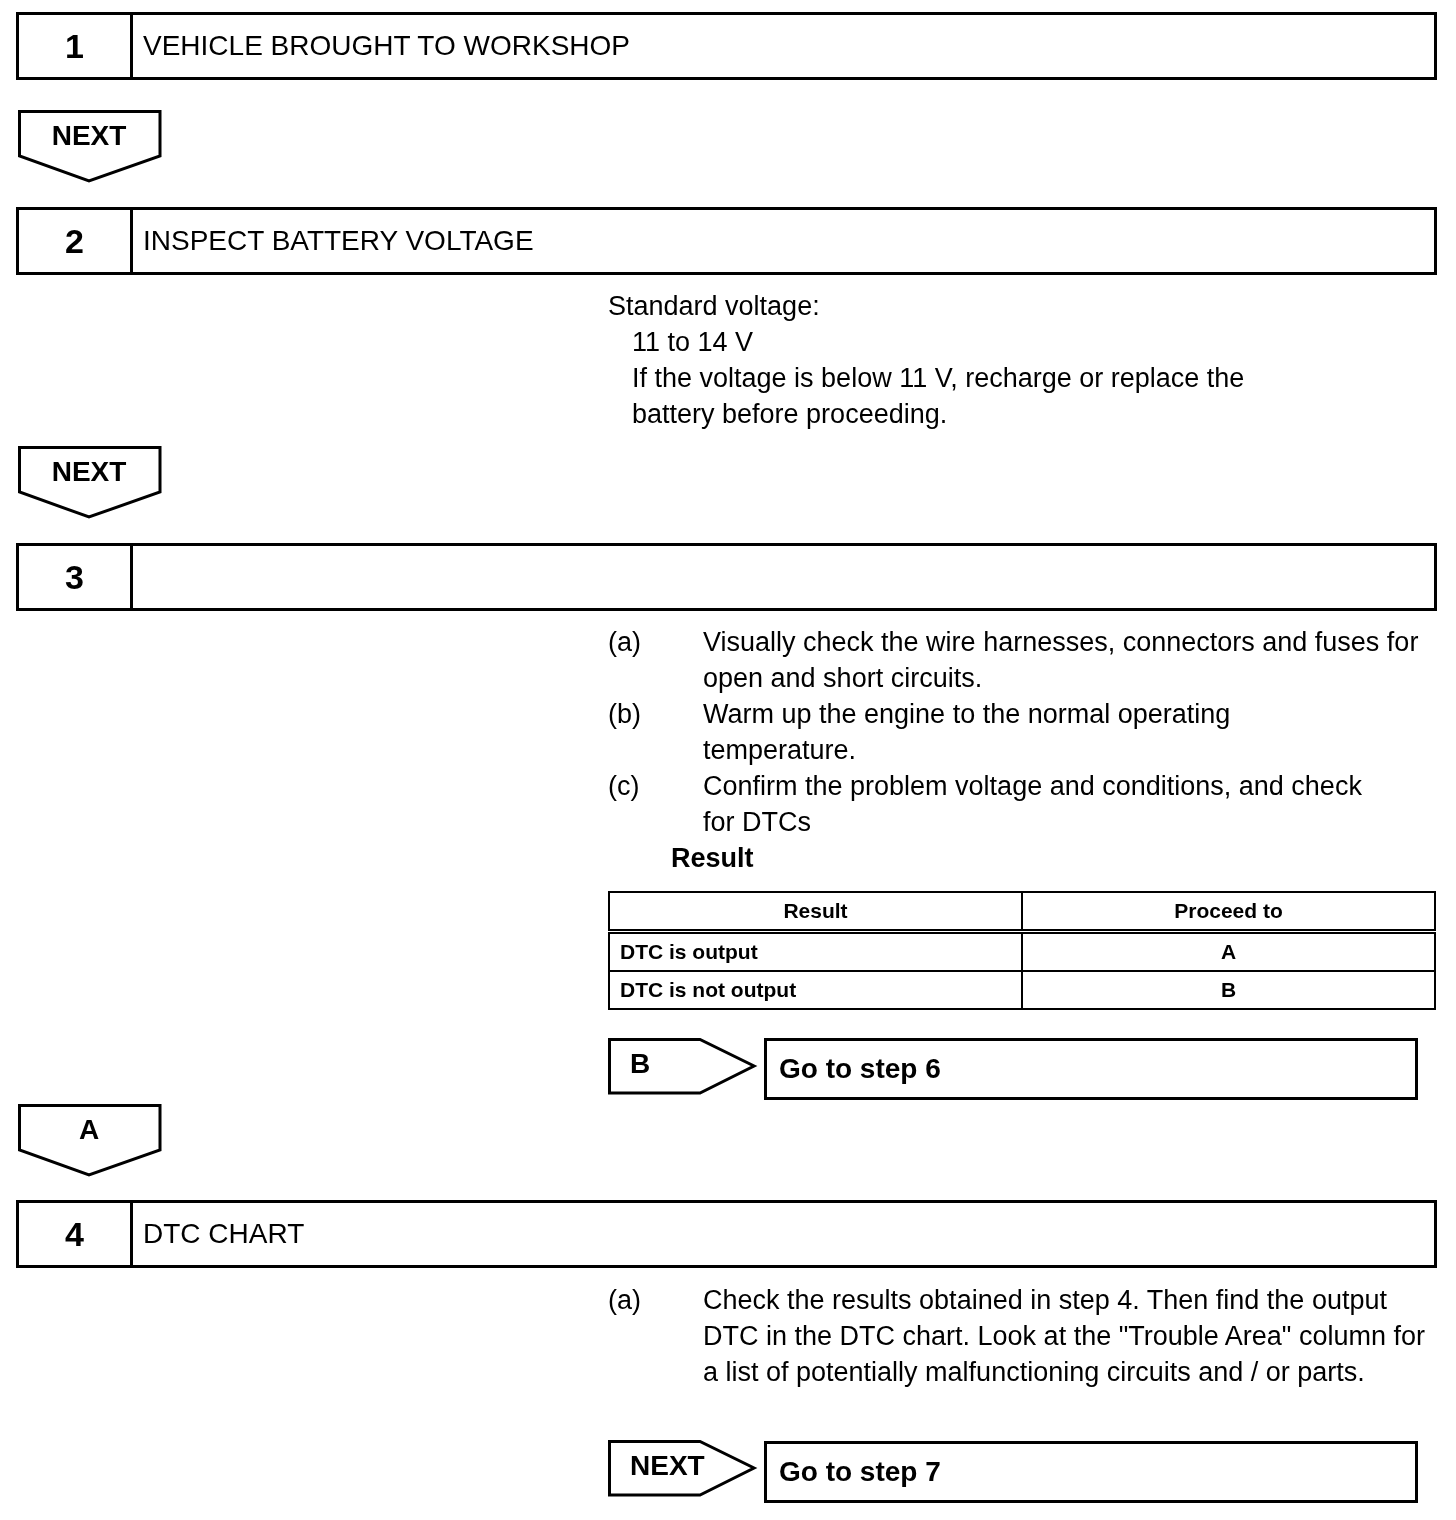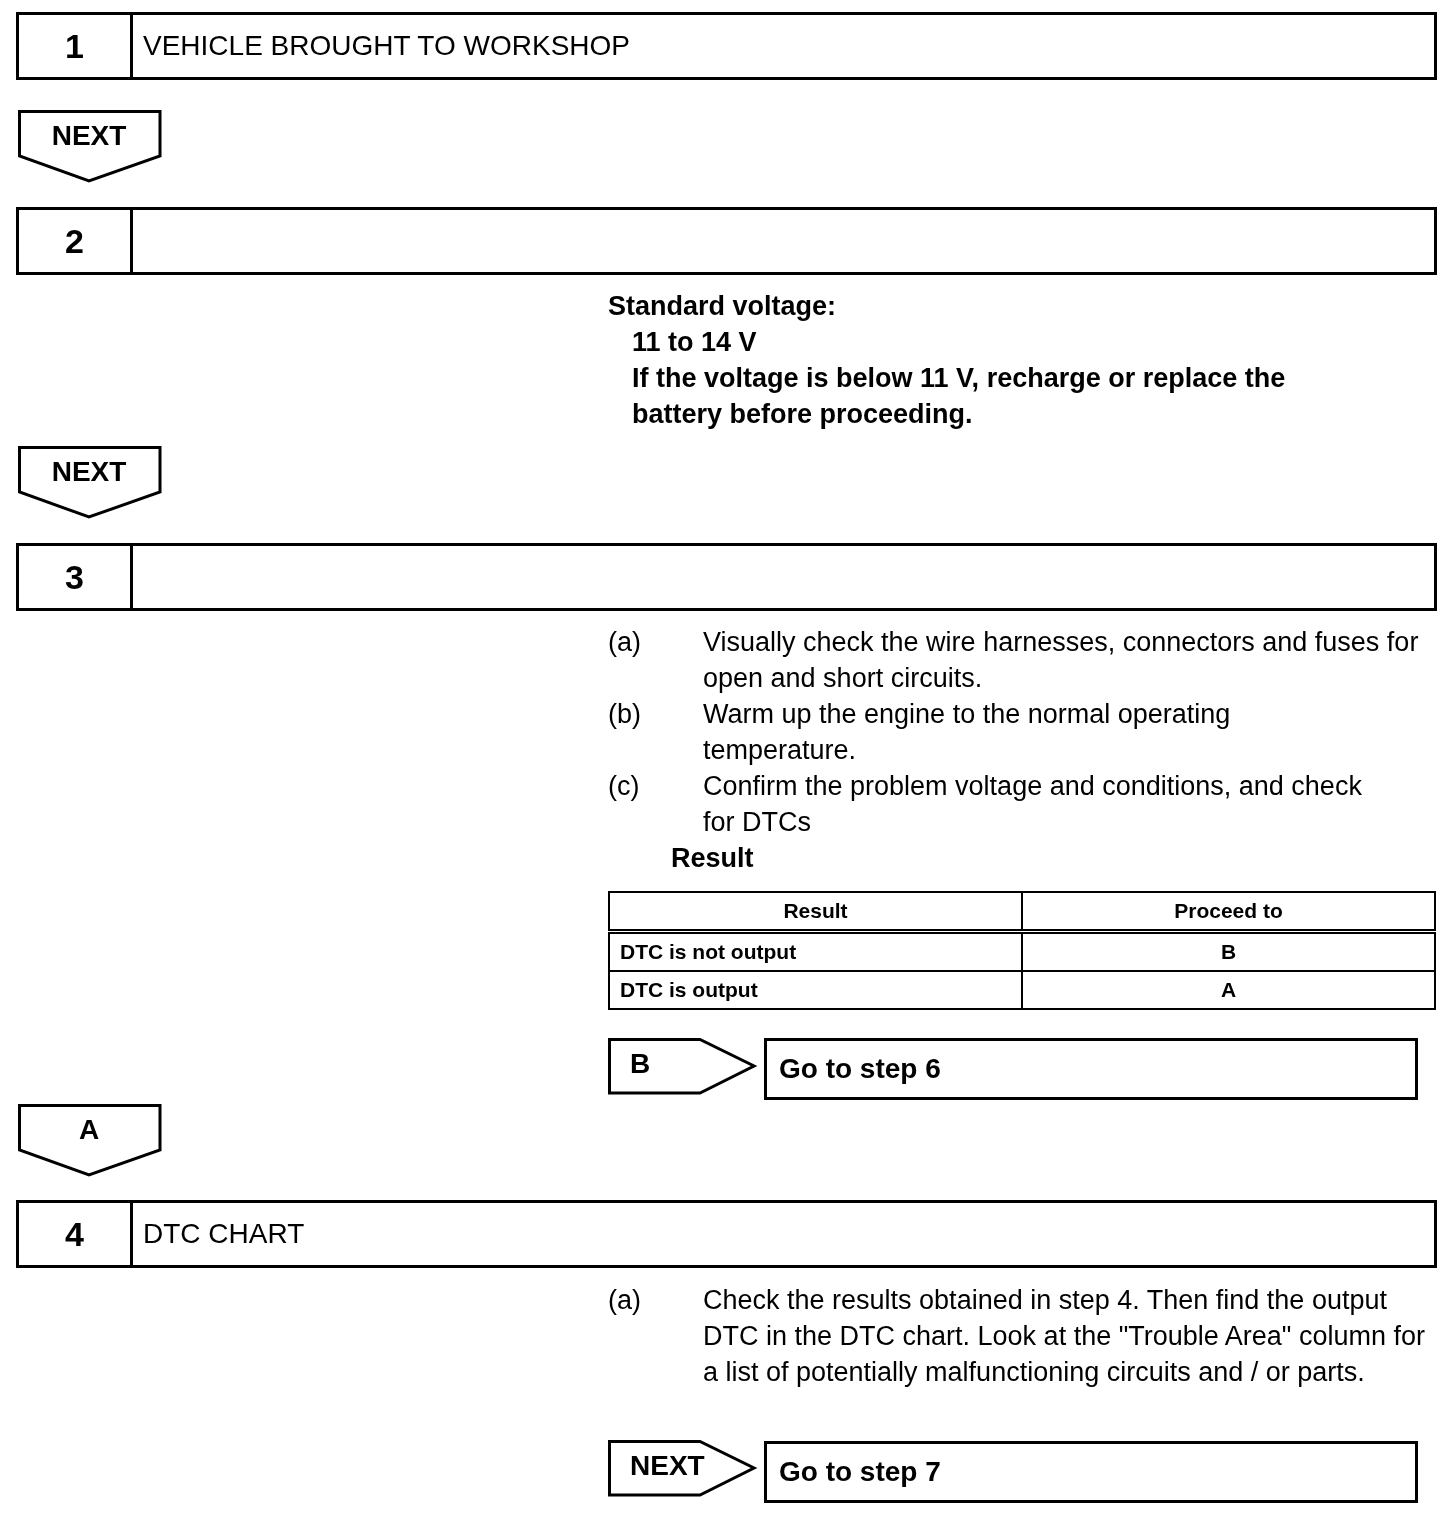--- a/index.html
+++ b/index.html
@@ -3,21 +3,21 @@
 <meta charset="utf-8">
 <style>
   html, body { margin: 0; padding: 0; background: #ffffff; }
   body { width: 1456px; height: 1520px; position: relative; font-family: "Liberation Sans", sans-serif; color: #000; overflow: hidden; }
   .step-box { position: absolute; left: 16px; width: 1421px; height: 68px; border: 3px solid #000; box-sizing: border-box; display: flex; }
   .step-num { width: 111px; border-right: 3px solid #000; display: flex; align-items: center; justify-content: center; font-weight: bold; font-size: 34px; }
   .step-title { display: flex; align-items: center; padding-left: 10px; font-weight: normal; font-size: 28px; letter-spacing: 0px; }
   .down-arrow { position: absolute; left: 18px; width: 144px; height: 74px; }
   .down-arrow svg { position: absolute; left: 0; top: 0; }
   .down-arrow span { position: absolute; left: 0; width: 142px; top: 10px; text-align: center; font-size: 28px; font-weight: bold; }
-  .spec { position: absolute; left: 608px; font-weight: bold; font-size: 27px; line-height: 36px; }
+  .spec { position: absolute; left: 608px; font-weight: normal; font-size: 27px; line-height: 36px; }
   .spec .indent { padding-left: 24px; }
   .list { position: absolute; left: 608px; width: 830px; font-size: 27px; line-height: 36px; }
   .list .item { display: flex; }
   .list .lbl { width: 63px; flex: none; }
   .list .txt { flex: 1; margin-left: 32px; }
   .result-label { font-weight: bold; padding-left: 63px; }
   table.res { position: absolute; left: 608px; top: 891px; width: 828px; border-collapse: collapse; font-size: 21px; font-weight: bold; }
   table.res td, table.res th { border: 2px solid #000; height: 36px; padding: 0 10px; }
   table.res th { font-weight: bold; text-align: center; border-bottom: 5px double #000; }
   table.res td.c { text-align: center; }
@@ -36,20 +36,21 @@
 
 <div class="down-arrow" style="top:110px;">
   <svg width="144" height="74">
       <polygon points="1.5,1.5 142,1.5 142,46 71,71 1.5,46" fill="#fff" stroke="#000" stroke-width="3"></polygon>
     </svg>
   <span>NEXT</span>
 </div>
 
 <div class="step-box" style="top:207px;">
   <div class="step-num">2</div>
+  <div class="step-title">INSPECT BATTERY VOLTAGE</div>
 </div>
 
 <div class="spec" style="top:288px;">
   <div>Standard voltage:</div>
   <div class="indent">11 to 14 V</div>
   <div class="indent">If the voltage is below 11 V, recharge or replace the</div>
   <div class="indent">battery before proceeding.</div>
 </div>
 
 <div class="down-arrow" style="top:446px;">
@@ -79,26 +80,26 @@
   <div class="result-label">Result</div>
 </div>
 
 <table class="res">
   <tbody>
       <tr>
     <th style="width:50%;">Result</th>
     <th>Proceed to</th>
   </tr>
   <tr>
+    <td>DTC is output</td>
+    <td class="c">A</td>
+  </tr>
+  <tr>
     <td>DTC is not output</td>
     <td class="c">B</td>
-  </tr>
-  <tr>
-    <td>DTC is output</td>
-    <td class="c">A</td>
   </tr>
 </tbody>
   </table>
 
 <div class="right-arrow" style="top:1038px;">
   <svg width="150" height="58">
       <polygon points="1.5,1.5 92,1.5 146,28 92,55 1.5,55" fill="#fff" stroke="#000" stroke-width="3"></polygon>
     </svg>
   <span>B</span>
 </div>

